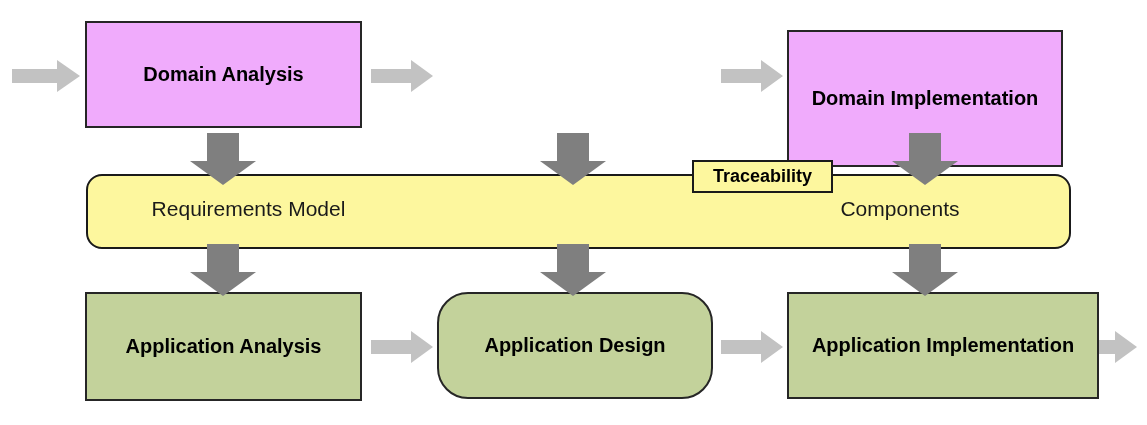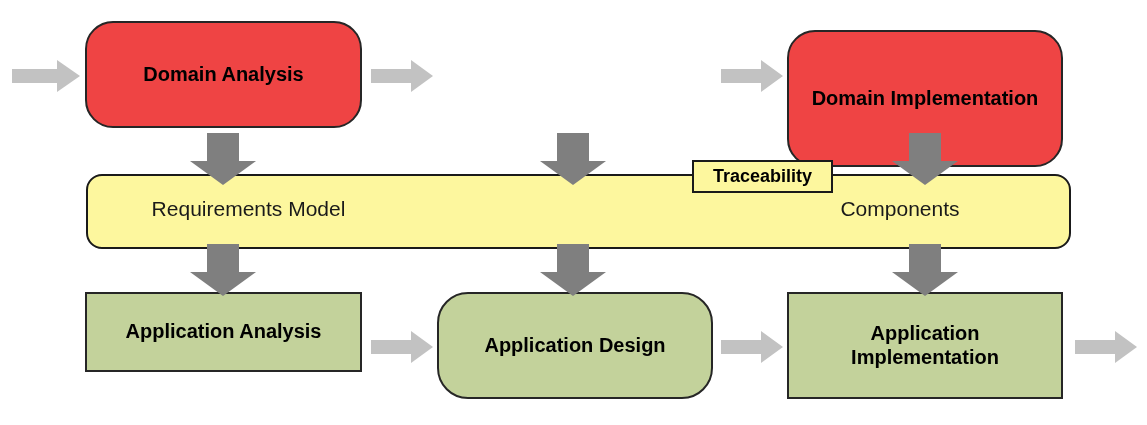--- a/index.html
+++ b/index.html
@@ -26,21 +26,21 @@
     display: flex;
     align-items: center;
     justify-content: center;
     text-align: center;
     font-weight: bold;
     font-size: 20px;
     color: #000000;
     line-height: 1.18;
     padding: 2px 6px;
   }
-  .pbox.domain   { background: #ef4444; border-radius: 28px; }
+  .pbox.domain   { background: #f0abfc; }
   .pbox.app      { background: #c3d29b; }
 
   
   #artifact-band {
     position: absolute;
     box-sizing: border-box;
     left: 86px;
     top: 174px;
     width: 985px;
     height: 75px;
@@ -173,19 +173,19 @@
     <svg width="66" height="52" viewBox="0 0 66 52">
       <polygon points="17,0 49,0 49,28 66,28 33,52 0,28 17,28" fill="#7f7f7f"></polygon>
     </svg>
   </div>
 
   <div class="pbox domain" style="left:85px; top:21px; width:277px; height:107px;">Domain Analysis</div>
 
 
   <div class="pbox domain" style="left:787px; top:30px; width:276px; height:137px;">Domain Implementation</div>
 
-  <div class="pbox app" style="left:85px; top:292px; width:277px; height:80px;">Application Analysis</div>
+  <div class="pbox app" style="left:85px; top:292px; width:277px; height:109px;">Application Analysis</div>
 
   <div class="pbox app" style="left:437px; top:292px; width:276px; height:107px;border-radius:31px;">Application Design</div>
 
-  <div class="pbox app" style="left:787px; top:292px; width:276px; height:107px;">Application Implementation</div>
+  <div class="pbox app" style="left:787px; top:292px; width:312px; height:107px;">Application Implementation</div>
 
 </div>
 
 </body></html>

